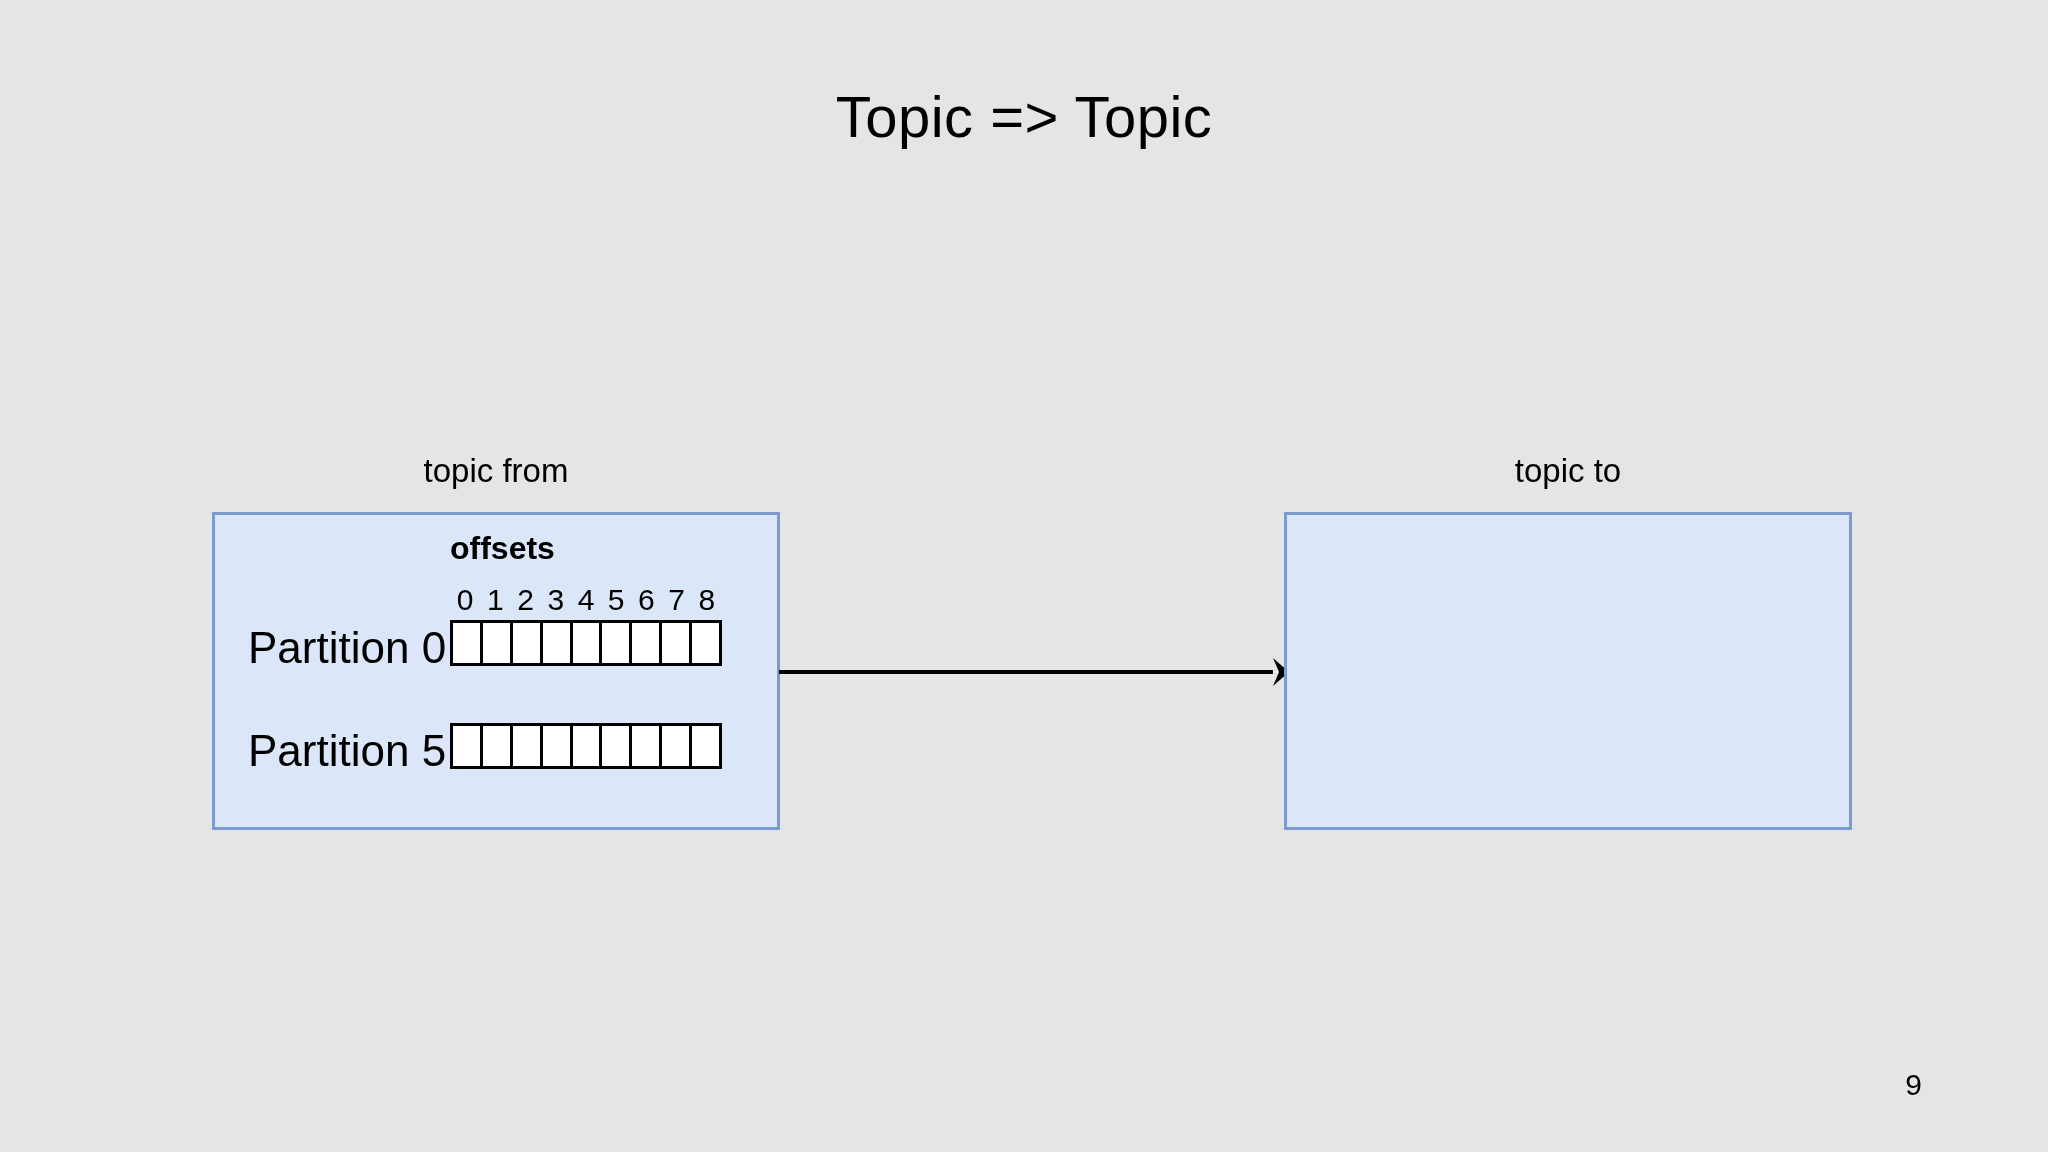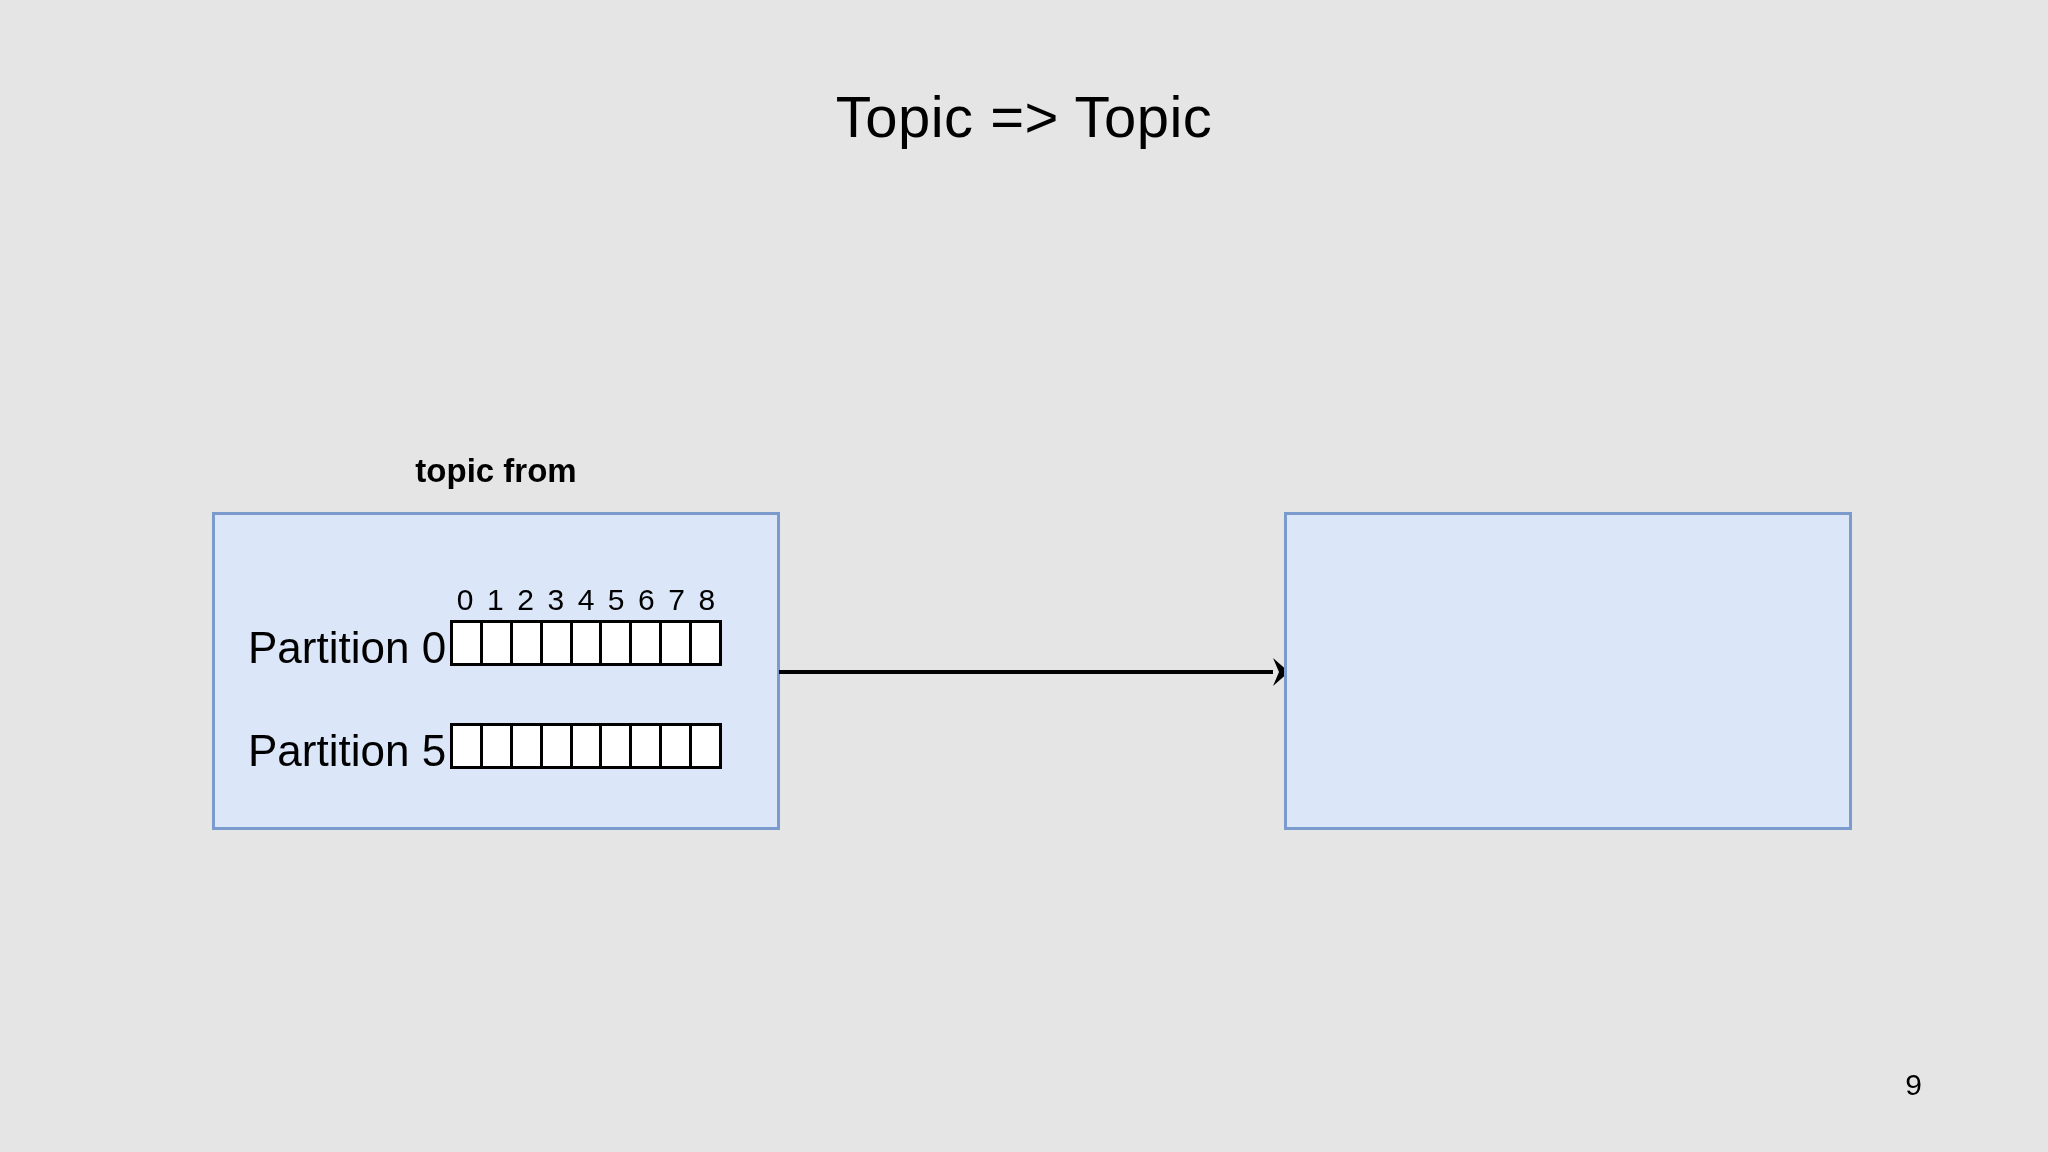--- a/index.html
+++ b/index.html
@@ -31,21 +31,21 @@
     line-height: 1.1;
     letter-spacing: 0.5px;
     color: #000000;
     white-space: pre;
   }
 
   
   .topic-caption {
     position: absolute;
     font-size: 33px;
-    font-weight: 700;
+    font-weight: 400;
     color: #000000;
     text-align: center;
     white-space: nowrap;
   }
   #caption-from {
     left: 212px;
     top: 452px;
     width: 568px;
   }
   #caption-to {
@@ -158,20 +158,21 @@
 <body>
 
 <div id="slide">
 
   <div class="slide-title">Topic =&gt; Topic</div>
 
   <div class="topic-caption" id="caption-from">topic from</div>
 
   <div class="topic-box" id="box-from"></div>
 
+  <div class="offsets-heading">offsets</div>
 
   <div class="offsets-numbers">
     <span class="offset-num">0</span>
     <span class="offset-num">1</span>
     <span class="offset-num">2</span>
     <span class="offset-num">3</span>
     <span class="offset-num">4</span>
     <span class="offset-num">5</span>
     <span class="offset-num">6</span>
     <span class="offset-num">7</span>
@@ -202,18 +203,19 @@
     <div class="cell"></div>
     <div class="cell"></div>
     <div class="cell"></div>
   </div>
 
   <svg id="arrow-from-to" viewBox="0 0 510 64">
     <line x1="0" y1="32" x2="494" y2="32" stroke="#000000" stroke-width="4"></line>
     <polygon points="494,18 510,32 494,46 500,32" fill="#000000"></polygon>
   </svg>
 
+  <div class="topic-caption" id="caption-to">topic to</div>
 
   <div class="topic-box" id="box-to"></div>
 
   <div class="page-number">9</div>
 
 </div>
 
 </body></html>

